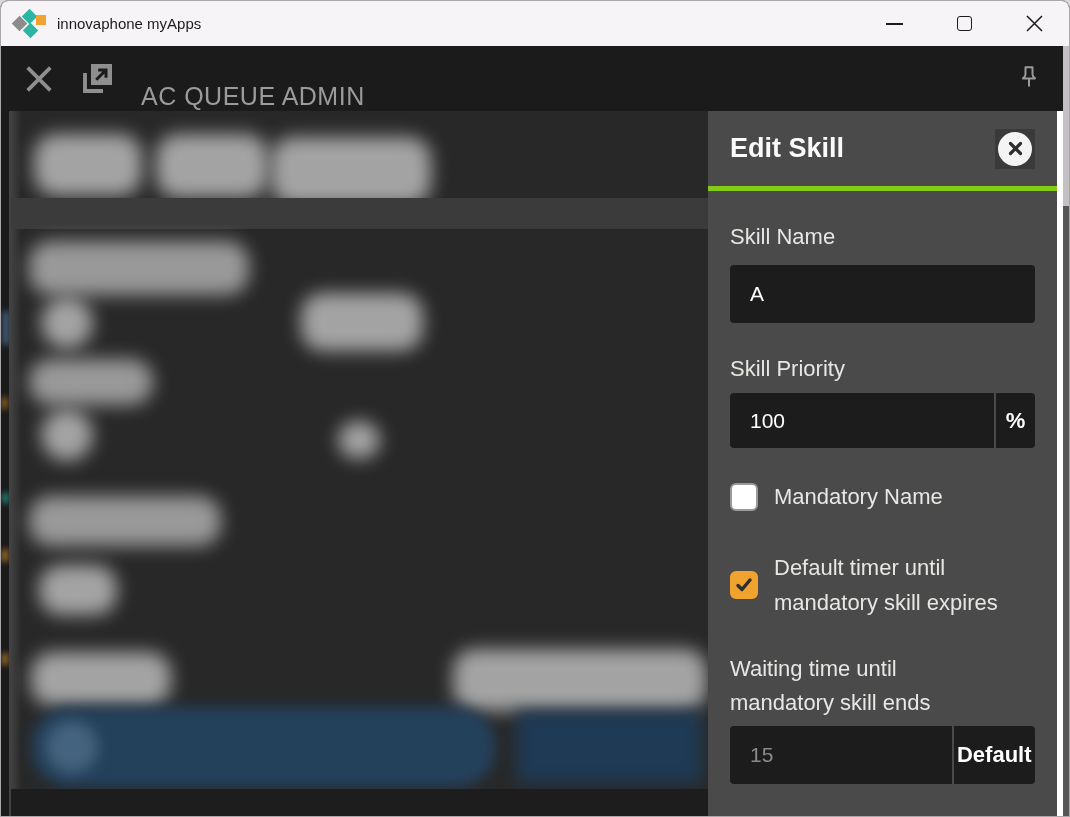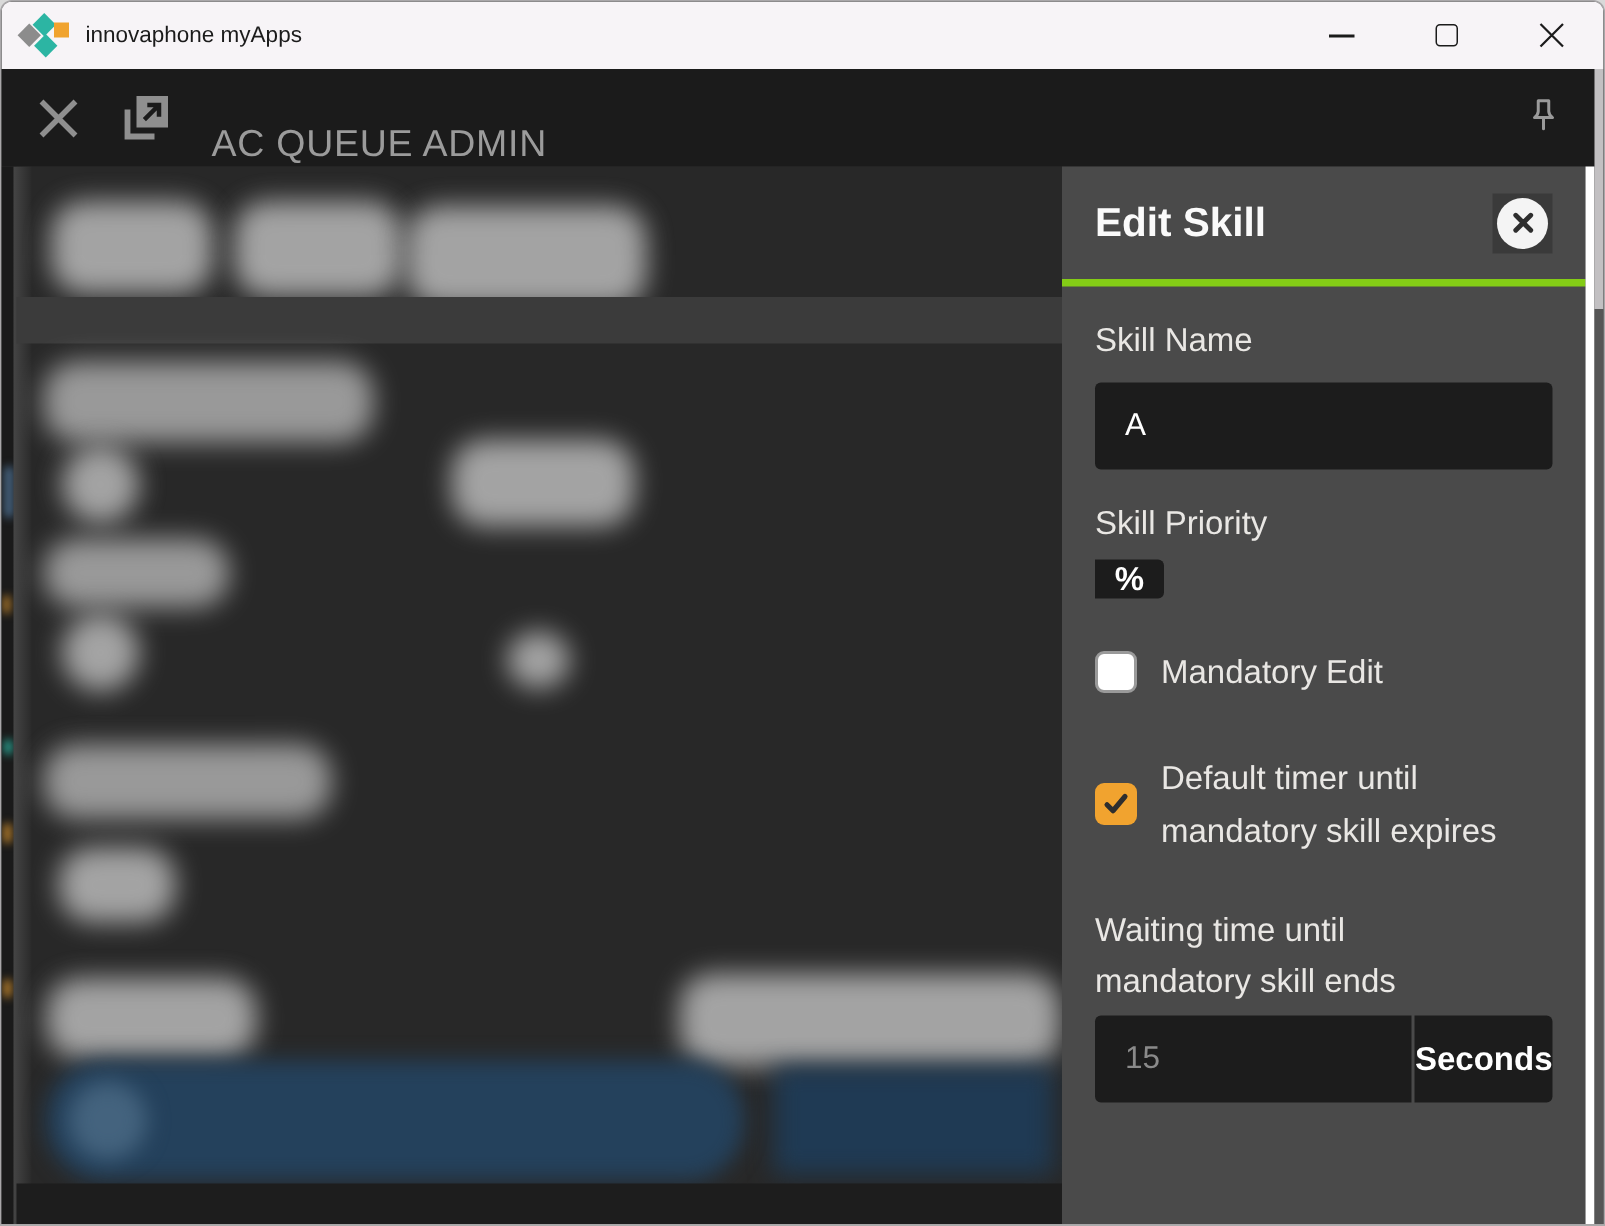--- a/index.html
+++ b/index.html
@@ -57,21 +57,21 @@
   .blue-row2 { position:absolute; left:515px; top:600px; width:186px; height:72px; background:#1f3a54; filter:blur(8px); }
   .blue-circle { position:absolute; left:45px; top:610px; width:52px; height:52px; border-radius:50%; background:#44637e; filter:blur(7px); }
 
   
   .panel { width:349px; height:707px; background:#4a4a4a; padding:0 22px; }
   .panel-header { height:80px; margin:0 -22px; padding:0 22px; display:flex; align-items:center; justify-content:space-between; border-bottom:5px solid #84cc16; }
   .panel-title { color:#fafafa; font-size:27px; font-weight:700; }
   .panel-close { width:40px; height:40px; background:#3a3a3a; border:none; display:flex; align-items:center; justify-content:center; cursor:default; }
   .panel-close .circle { width:34px; height:34px; border-radius:50%; background:#f4f4f4; display:flex; align-items:center; justify-content:center; }
 
-  .fld-label { color:#e9e7e4; font-size:22px; line-height:30px; margin-top:21px; }
+  .fld-label { color:#e9e7e4; font-size:22px; line-height:30px; margin-top:31px; }
   .fld-label.two-line { line-height:34px; margin-top:32px; max-width:260px; }
   .txt-input {
     width:100%; height:58px; margin-top:13px; background:#1c1c1c; border:none; border-radius:4px;
     color:#ffffff; font-size:21px; padding:0 20px; font-family:"Liberation Sans", sans-serif; outline:none;
   }
   .input-row { display:flex; gap:2px; margin-top:9px; }
   .input-row .txt-input { margin-top:0; flex:1 1 auto; height:55px; border-radius:4px 0 0 4px; }
   .unit-box { background:#1c1c1c; color:#ffffff; font-size:22px; font-weight:600; display:flex; align-items:center; justify-content:center; border-radius:0 4px 4px 0; }
   .unit-pct { width:46px; }
   .unit-sec { width:119px; }
@@ -197,43 +197,44 @@
                   </svg>
               </div>
             </button>
           </div>
 
           <div class="fld-label">Skill Name</div>
           <input class="txt-input" type="text" value="A" style="">
 
           <div class="fld-label">Skill Priority</div>
           <div class="input-row">
+            <input class="txt-input" type="text" value="100" style="">
             <div class="unit-box unit-pct">%</div>
           </div>
 
           <div class="check-row">
             <div class="checkbox">
               
             </div>
-            <div class="check-label">Mandatory Edit</div>
+            <div class="check-label">Mandatory Name</div>
           </div>
 
           <div class="check-row second">
             <div class="checkbox checked">
               <svg width="18" height="18" viewBox="0 0 18 18">
                   <path d="M3 9.5 L7 13.5 L15 4" stroke="#2e2e2e" stroke-width="3.4" fill="none" stroke-linecap="round" stroke-linejoin="round"></path>
                 </svg>
             </div>
             <div class="check-label">Default timer until mandatory skill expires</div>
           </div>
 
           <div class="fld-label two-line">Waiting time until mandatory skill ends</div>
           <div class="input-row tall">
             <input class="txt-input ghost" type="text" placeholder="15" style="">
-            <div class="unit-box unit-sec">Seconds</div>
+            <div class="unit-box unit-sec">Default</div>
           </div>
         </div>
 
         <div class="gap-white"></div>
       </div>
     </div>
 
     <div class="scroll-col">
       <div class="scroll-thumb"></div>
     </div>

